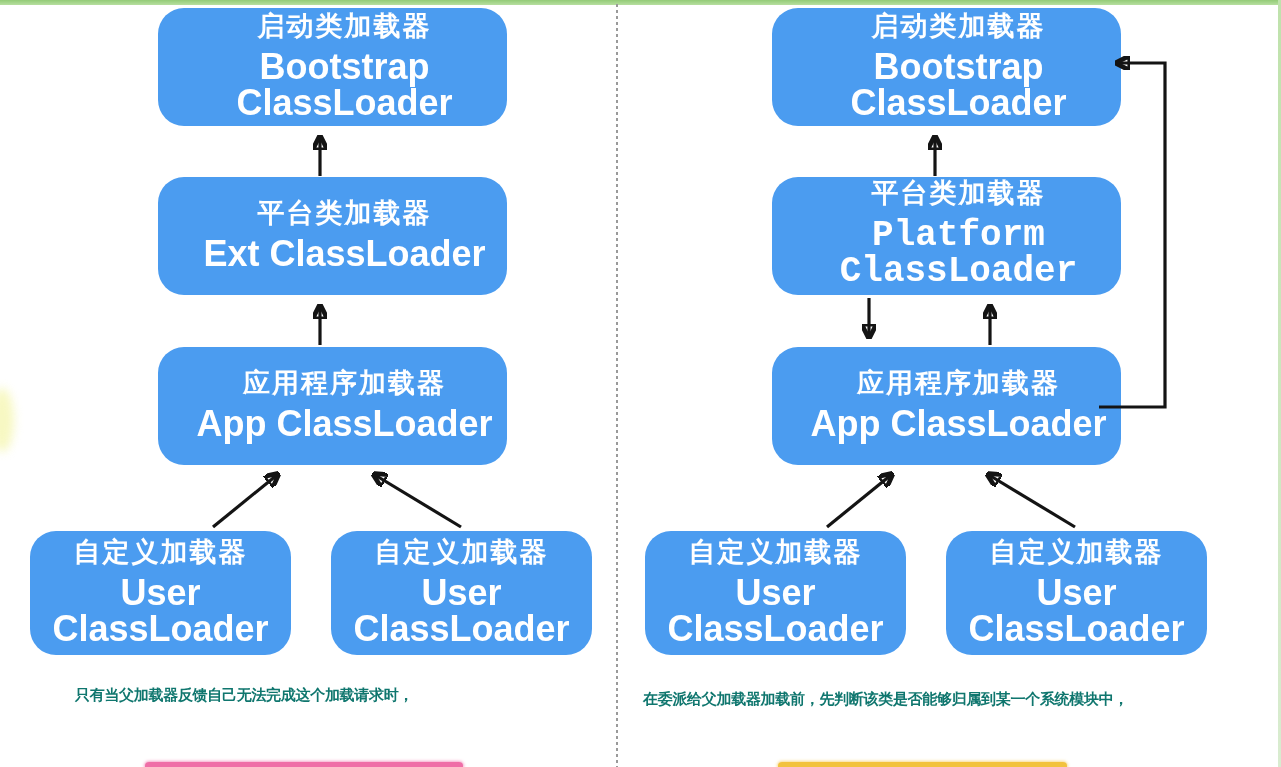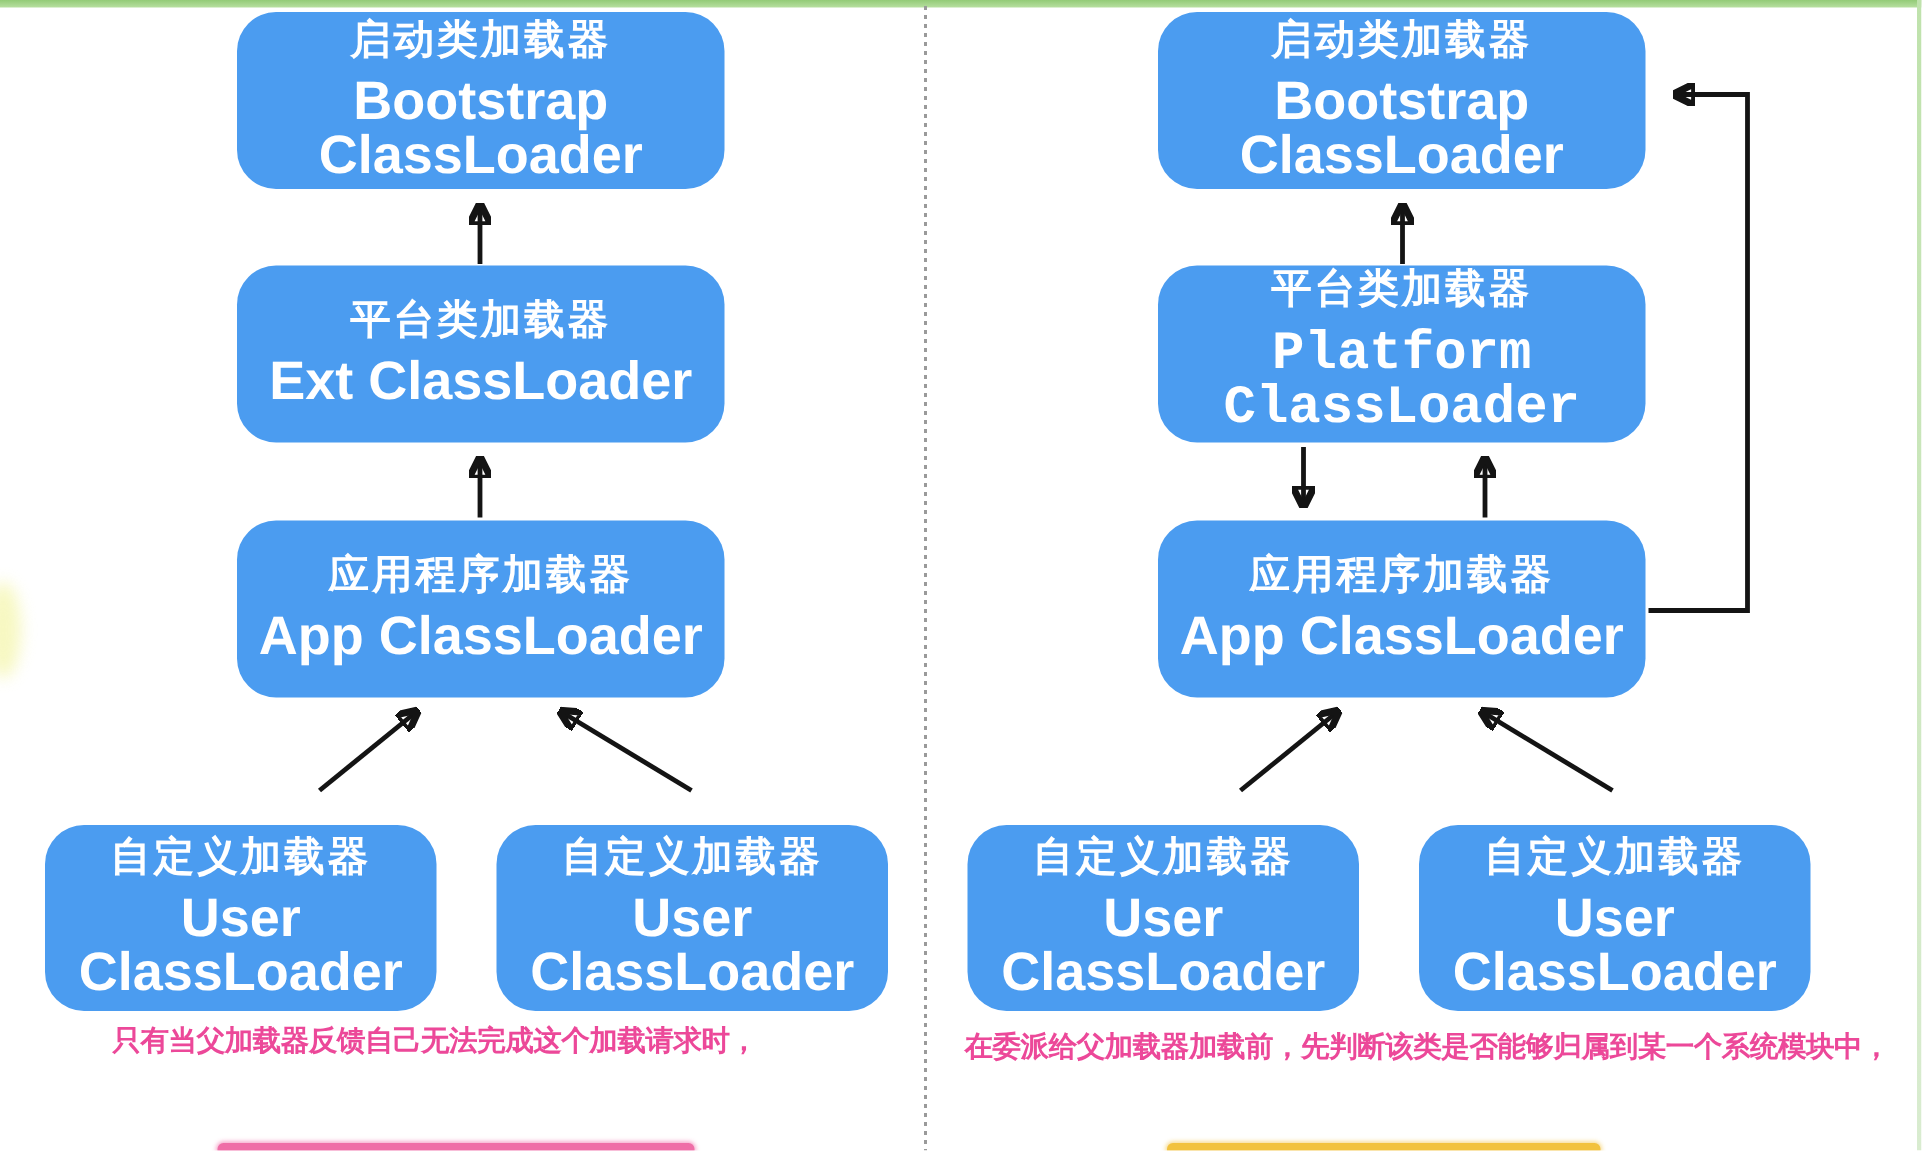--- a/index.html
+++ b/index.html
@@ -26,40 +26,40 @@
     background:repeating-linear-gradient(to bottom,#9a9a9a 0 3px,transparent 3px 6px);
   }
   
   .box{
     position:absolute;background:#4b9cf0;border-radius:26px;
     display:flex;flex-direction:column;align-items:center;justify-content:center;
     gap:9px;color:#ffffff;text-align:center;
   }
   .box .zh{font-size:27px;font-weight:700;letter-spacing:2px;line-height:1;}
   .box .en{font-size:36px;font-weight:600;line-height:1;}
-  .w-main{width:325px;height:118px;}
-  .w-user{width:261px;height:124px;margin-top:19px;}
+  .w-main{width:325px;height:118px;padding-left:24px;}
+  .w-user{width:261px;height:124px;}
   
   .l-bootstrap{left:158px;top:8px;}
   .l-ext{left:158px;top:177px;}
   .l-app{left:158px;top:347px;}
   .l-user1{left:30px;top:531px;}
   .l-user2{left:331px;top:531px;}
   
   .r-bootstrap{left:772px;top:8px;}
   .r-platform{left:772px;top:177px;font-family:Liberation Mono, monospace;}
   .r-app{left:772px;top:347px;}
   .r-user1{left:645px;top:531px;}
   .r-user2{left:946px;top:531px;}
   
   svg.arrows{position:absolute;left:0;top:0;width:1281px;height:767px;pointer-events:none;}
   svg.arrows path, svg.arrows line{stroke:#141414;stroke-width:3.2;fill:none;}
   
   .caption{
-    position:absolute;color:#ec4899;font-size:19px;font-weight:700;
+    position:absolute;color:#0f766e;font-size:15px;font-weight:700;
     line-height:26px;letter-spacing:-0.3px;white-space:nowrap;
   }
   .cap-left{left:75px;top:682px;}
   .cap-right{left:643px;top:686px;}
   
   .watermark{
     position:absolute;left:1120px;top:729px;
     color:#bdbdbd;opacity:.85;font-size:25px;font-weight:600;letter-spacing:1px;
     white-space:nowrap;
     margin-top:44px;

